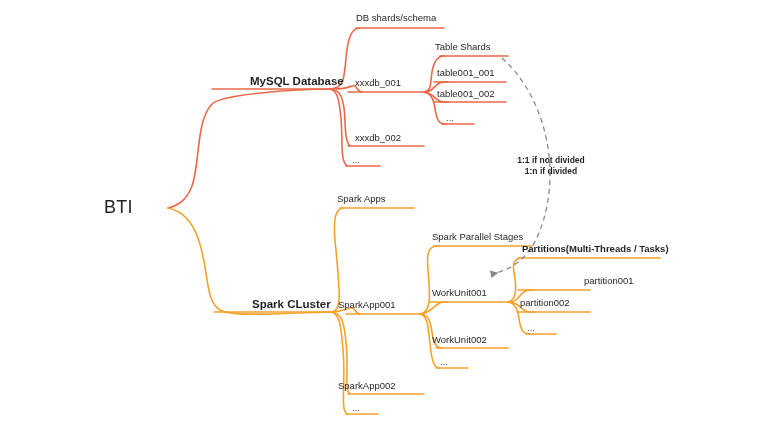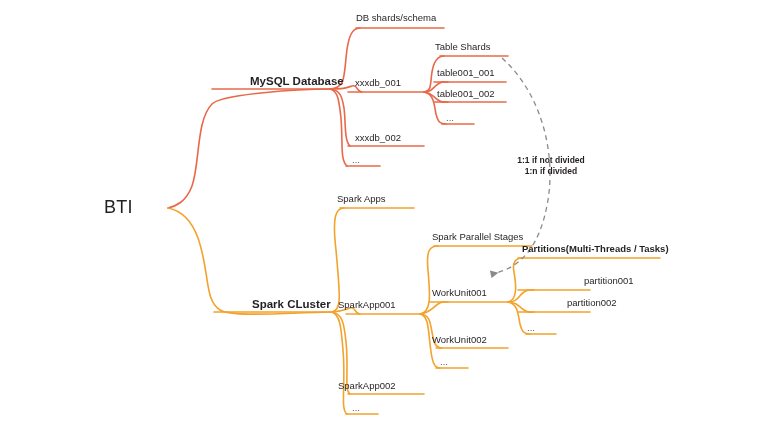--- a/index.html
+++ b/index.html
@@ -152,19 +152,19 @@
 <div class="node-label cat-label" style="left:337px; top:194px;">Spark Apps</div>
 <div class="node-label cat-label" style="left:432px; top:232px;">Spark Parallel Stages</div>
 <div class="node-label cat-label" style="left:522px; top:244px;font-weight:bold;">Partitions(Multi-Threads / Tasks)</div>
 <div class="node-label l2-label" style="left:338px; top:300px;">SparkApp001</div>
 <div class="node-label l2-label" style="left:338px; top:381px;">SparkApp002</div>
 <div class="node-label ellipsis-label" style="left:352px; top:403px;">...</div>
 <div class="node-label l3-label" style="left:432px; top:288px;text-align:center;">WorkUnit001</div>
 <div class="node-label l3-label" style="left:432px; top:335px;">WorkUnit002</div>
 <div class="node-label ellipsis-label" style="left:440px; top:357px;">...</div>
 <div class="node-label l3-label" style="left:548px; top:276px;margin-left:36px;">partition001</div>
-<div class="node-label l3-label" style="left:520px; top:298px;margin-left:47px;">partition002</div>
+<div class="node-label l3-label" style="left:520px; top:298px;">partition002</div>
 <div class="node-label ellipsis-label" style="left:527px; top:323px;">...</div>
 
 <div class="annotation" style="left:500px; top:155px; width:102px;">
   <div>1:1 if not divided</div>
   <div>1:n if divided</div>
 </div>
 
 </body></html>

